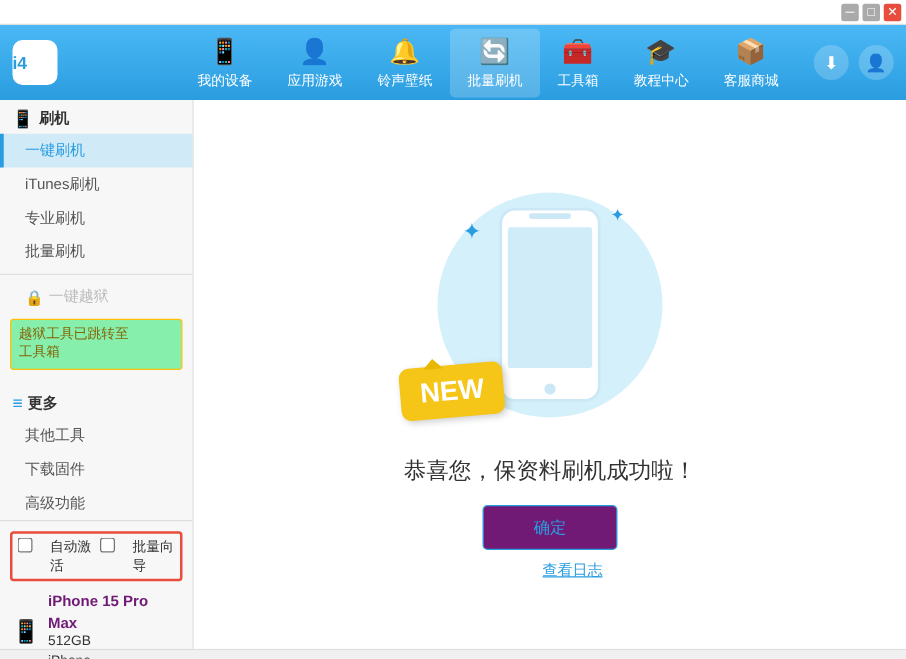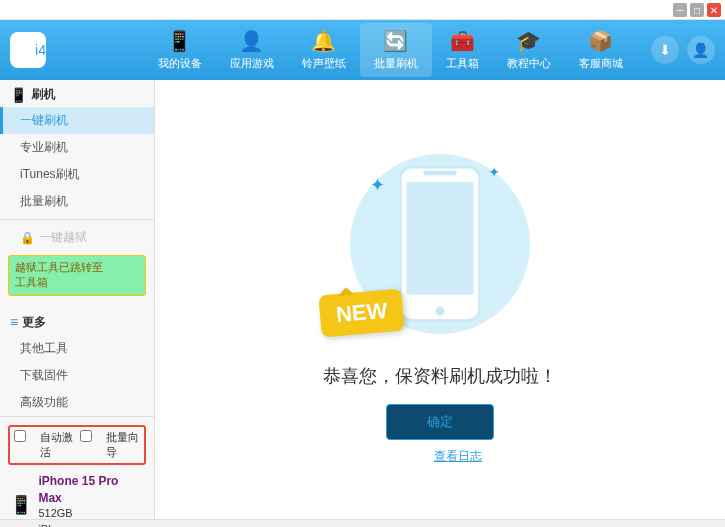--- a/index.html
+++ b/index.html
@@ -1,21 +1,21 @@
 <!DOCTYPE html>
 <html><head>
   <meta charset="utf-8">
   <style>
     * { margin: 0; padding: 0; box-sizing: border-box; }
     body { width: 725px; height: 527px; font-family: 'Microsoft YaHei', SimHei, sans-serif; font-size: 12px; overflow: hidden; background: #f0f0f0; }
 
     
     .header { background: linear-gradient(180deg, #4bb8f5 0%, #2a9de0 100%); height: 60px; display: flex; align-items: center; padding: 0 10px; }
     .logo { display: flex; align-items: center; gap: 4px; width: 120px; }
-    .logo-icon { width: 36px; height: 36px; background: #fff; border-radius: 8px; display: flex; align-items: center; justify-content: flex-end; color: #2a9de0; font-weight: normal; font-size: 14px; }
+    .logo-icon { width: 36px; height: 36px; background: #fff; border-radius: 8px; display: flex; align-items: center; justify-content: flex-start; color: #2a9de0; font-weight: bold; font-size: 14px; }
     .logo-text { color: #fff; font-size: 13px; line-height: 1.2; }
     .logo-text .main { font-size: 16px; font-weight: bold; }
     .logo-text .sub { font-size: 10px; opacity: 0.9; }
     .nav-items { display: flex; flex: 1; justify-content: center; gap: 0; }
     .nav-item { display: flex; flex-direction: column; align-items: center; gap: 3px; padding: 6px 14px; color: #fff; cursor: pointer; font-size: 11px; border-radius: 4px; }
     .nav-item:hover, .nav-item.active { background: rgba(255,255,255,0.2); }
     .nav-item .nav-icon { font-size: 20px; }
     .header-right { display: flex; align-items: center; gap: 8px; }
     .header-btn { width: 28px; height: 28px; background: rgba(255,255,255,0.2); border-radius: 50%; display: flex; align-items: center; justify-content: center; color: #fff; cursor: pointer; font-size: 14px; }
     .win-btn { width: 14px; height: 14px; border-radius: 2px; cursor: pointer; display: flex; align-items: center; justify-content: center; font-size: 10px; color: #fff; }
@@ -53,21 +53,21 @@
     .content { flex: 1; display: flex; flex-direction: column; align-items: center; justify-content: center; background: #fff; position: relative; }
     .success-image { position: relative; width: 220px; height: 220px; display: flex; align-items: center; justify-content: center; }
     .phone-circle { width: 180px; height: 180px; background: #d4f0fb; border-radius: 50%; display: flex; align-items: center; justify-content: center; position: relative; }
     .phone-svg { width: 90px; height: auto; }
     .new-badge { position: absolute; bottom: 20px; left: -10px; background: #f5c518; border-radius: 8px; padding: 8px 16px; font-size: 22px; font-weight: bold; color: #fff; transform: rotate(-5deg); box-shadow: 2px 2px 6px rgba(0,0,0,0.2); }
     .new-badge::before { content: ''; position: absolute; top: -6px; left: 20px; width: 0; height: 0; border-left: 8px solid transparent; border-right: 8px solid transparent; border-bottom: 8px solid #e6b800; }
     .sparkle { position: absolute; color: #2a9de0; font-size: 18px; }
     .sparkle.top-left { top: 20px; left: 20px; }
     .sparkle.top-right { top: 10px; right: 30px; font-size: 14px; }
     .success-text { font-size: 18px; color: #333; margin-top: 10px; font-weight: 500; }
-    .btn-confirm { margin-top: 16px; padding: 8px 40px; background: #0c4a6e; border: 1px solid #2a9de0; color: #2a9de0; border-radius: 4px; cursor: pointer; font-size: 13px; }
+    .btn-confirm { margin-top: 16px; padding: 8px 40px; background: #701a75; border: 1px solid #2a9de0; color: #2a9de0; border-radius: 4px; cursor: pointer; font-size: 13px; }
     .log-link { margin-top: 8px; color: #2a9de0; cursor: pointer; font-size: 12px; text-decoration: underline; margin-left: 36px; }
 
     
     .status-bar { height: 28px; background: #f0f0f0; border-top: 1px solid #ddd; display: flex; align-items: center; padding: 0 10px; gap: 20px; font-size: 11px; color: #555; }
     .status-left { display: flex; align-items: center; gap: 6px; }
     .status-mode { color: #2a9de0; font-weight: bold; }
     .status-right { margin-left: auto; display: flex; align-items: center; gap: 16px; }
 
     
     .top-strip { height: 20px; background: #fff; border-bottom: 1px solid #e0e0e0; display: flex; align-items: center; padding: 0 10px; font-size: 11px; color: #555; position: relative; }
@@ -133,24 +133,24 @@
   <div class="sidebar">
     <div class="sidebar-section">
       <div class="sidebar-section-header">
         <span class="s-icon">📱</span>
         <span>刷机</span>
       </div>
       <div class="sidebar-item active">
         <span>一键刷机</span>
       </div>
       <div class="sidebar-item">
+        <span>iTunes刷机</span>
+      </div>
+      <div class="sidebar-item">
         <span>专业刷机</span>
-      </div>
-      <div class="sidebar-item">
-        <span>iTunes刷机</span>
       </div>
       <div class="sidebar-item">
         <span>批量刷机</span>
       </div>
       <div class="sidebar-divider"></div>
       <div class="sidebar-disabled">
         <span>🔒</span>
         <span>一键越狱</span>
       </div>
       <div class="sidebar-notice">

